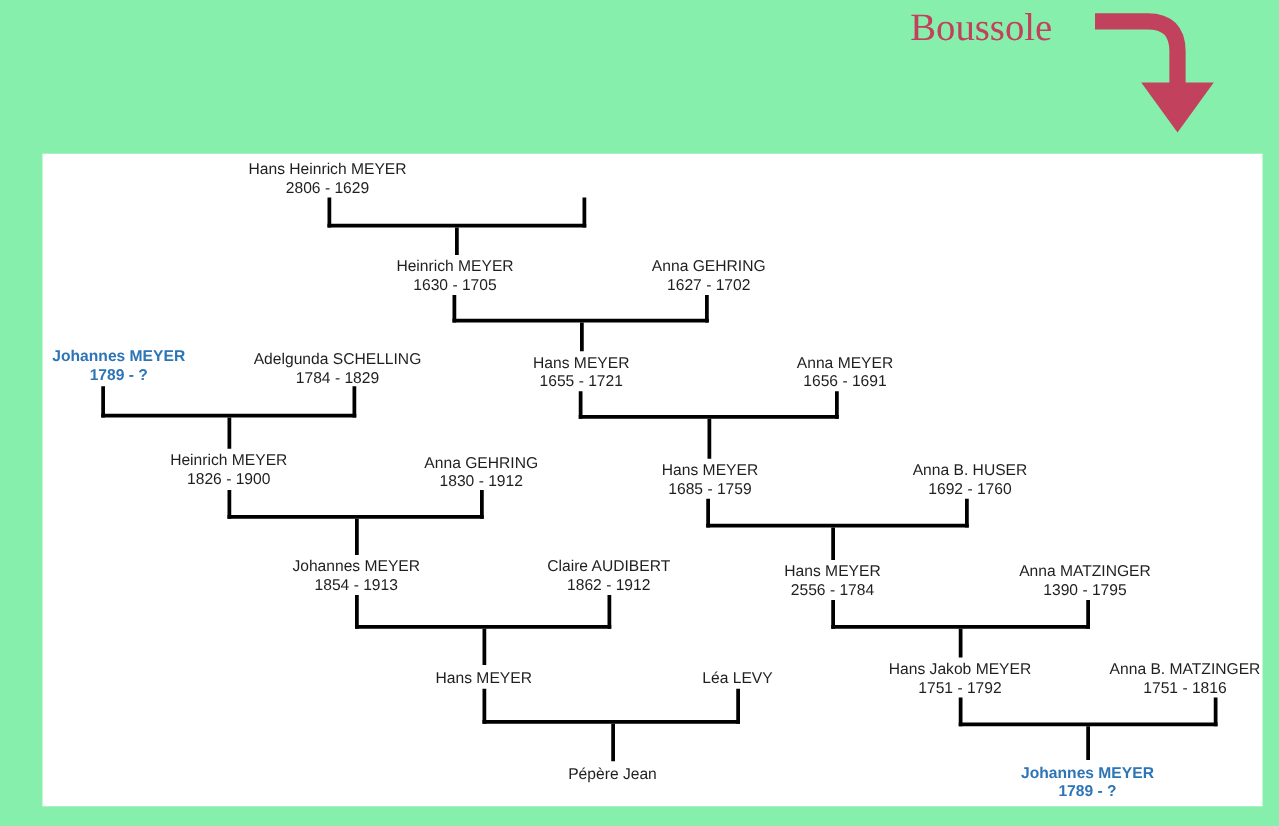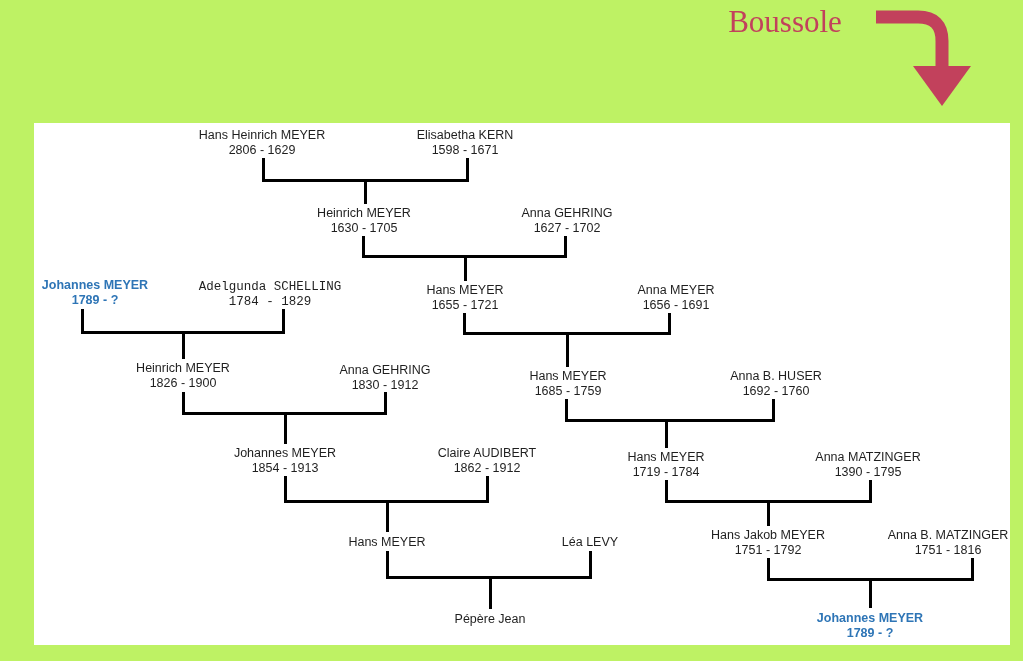--- a/index.html
+++ b/index.html
@@ -28,41 +28,37 @@
     position:absolute;width:180px;text-align:center;
     font-size:12.5px;line-height:15px;color:var(--tree-text,#1f1f1f);
     white-space:nowrap;
   }
   .person.highlight{color:var(--highlight,#2e75b6);font-weight:bold;}
   .line{position:absolute;background:var(--line,#000);}
 </style>
 </head>
 <body>
 
-<div class="stage" style="background: #bef264;">
+<div class="stage" style="background: #86efac;">
 
   <div class="site-header">
     <div class="site-title">Boussole</div>
   </div>
 
   <svg class="curved-arrow" width="112" height="106" viewBox="0 0 112 106">
     <path d="M 8 13 H 50 Q 74 13 74 37 V 66" fill="none" stroke="var(--accent,#c2415c)" stroke-width="13"></path>
     <polygon points="45,62 103,62 74,102" fill="var(--accent,#c2415c)"></polygon>
   </svg>
 
   <div class="panel"></div>
 
   <div id="tree-layer">
       <div class="person" style="left: 172px; top: 128px;">
         <div>Hans Heinrich MEYER</div>
         <div>2806 - 1629</div>
-      </div>
-      <div class="person" style="left: 375px; top: 128px;">
-        <div>Elisabetha KERN</div>
-        <div>1598 - 1671</div>
       </div>
       <div class="person" style="left: 274px; top: 206px;">
         <div>Heinrich MEYER</div>
         <div>1630 - 1705</div>
       </div>
       <div class="person" style="left: 477px; top: 206px;">
         <div>Anna GEHRING</div>
         <div>1627 - 1702</div>
       </div>
       <div class="person" style="left: 375px; top: 283px;">
@@ -76,21 +72,21 @@
       <div class="person" style="left: 478px; top: 369px;">
         <div>Hans MEYER</div>
         <div>1685 - 1759</div>
       </div>
       <div class="person" style="left: 686px; top: 369px;">
         <div>Anna B. HUSER</div>
         <div>1692 - 1760</div>
       </div>
       <div class="person" style="left: 576px; top: 450px;">
         <div>Hans MEYER</div>
-        <div>1719 - 1784</div>
+        <div>2556 - 1784</div>
       </div>
       <div class="person" style="left: 778px; top: 450px;">
         <div>Anna MATZINGER</div>
         <div>1390 - 1795</div>
       </div>
       <div class="person" style="left: 678px; top: 528px;">
         <div>Hans Jakob MEYER</div>
         <div>1751 - 1792</div>
       </div>
       <div class="person" style="left: 858px; top: 528px;">
@@ -98,21 +94,21 @@
         <div>1751 - 1816</div>
       </div>
       <div class="person highlight" style="left: 780px; top: 611px;">
         <div>Johannes MEYER</div>
         <div>1789 - ?</div>
       </div>
       <div class="person highlight" style="left: 5px; top: 278px;">
         <div>Johannes MEYER</div>
         <div>1789 - ?</div>
       </div>
-      <div class="person" style="left: 180px; top: 280px; font-family: Liberation Mono, monospace;">
+      <div class="person" style="left: 180px; top: 280px;">
         <div>Adelgunda SCHELLING</div>
         <div>1784 - 1829</div>
       </div>
       <div class="person" style="left: 93px; top: 361px;">
         <div>Heinrich MEYER</div>
         <div>1826 - 1900</div>
       </div>
       <div class="person" style="left: 295px; top: 363px;">
         <div>Anna GEHRING</div>
         <div>1830 - 1912</div>

